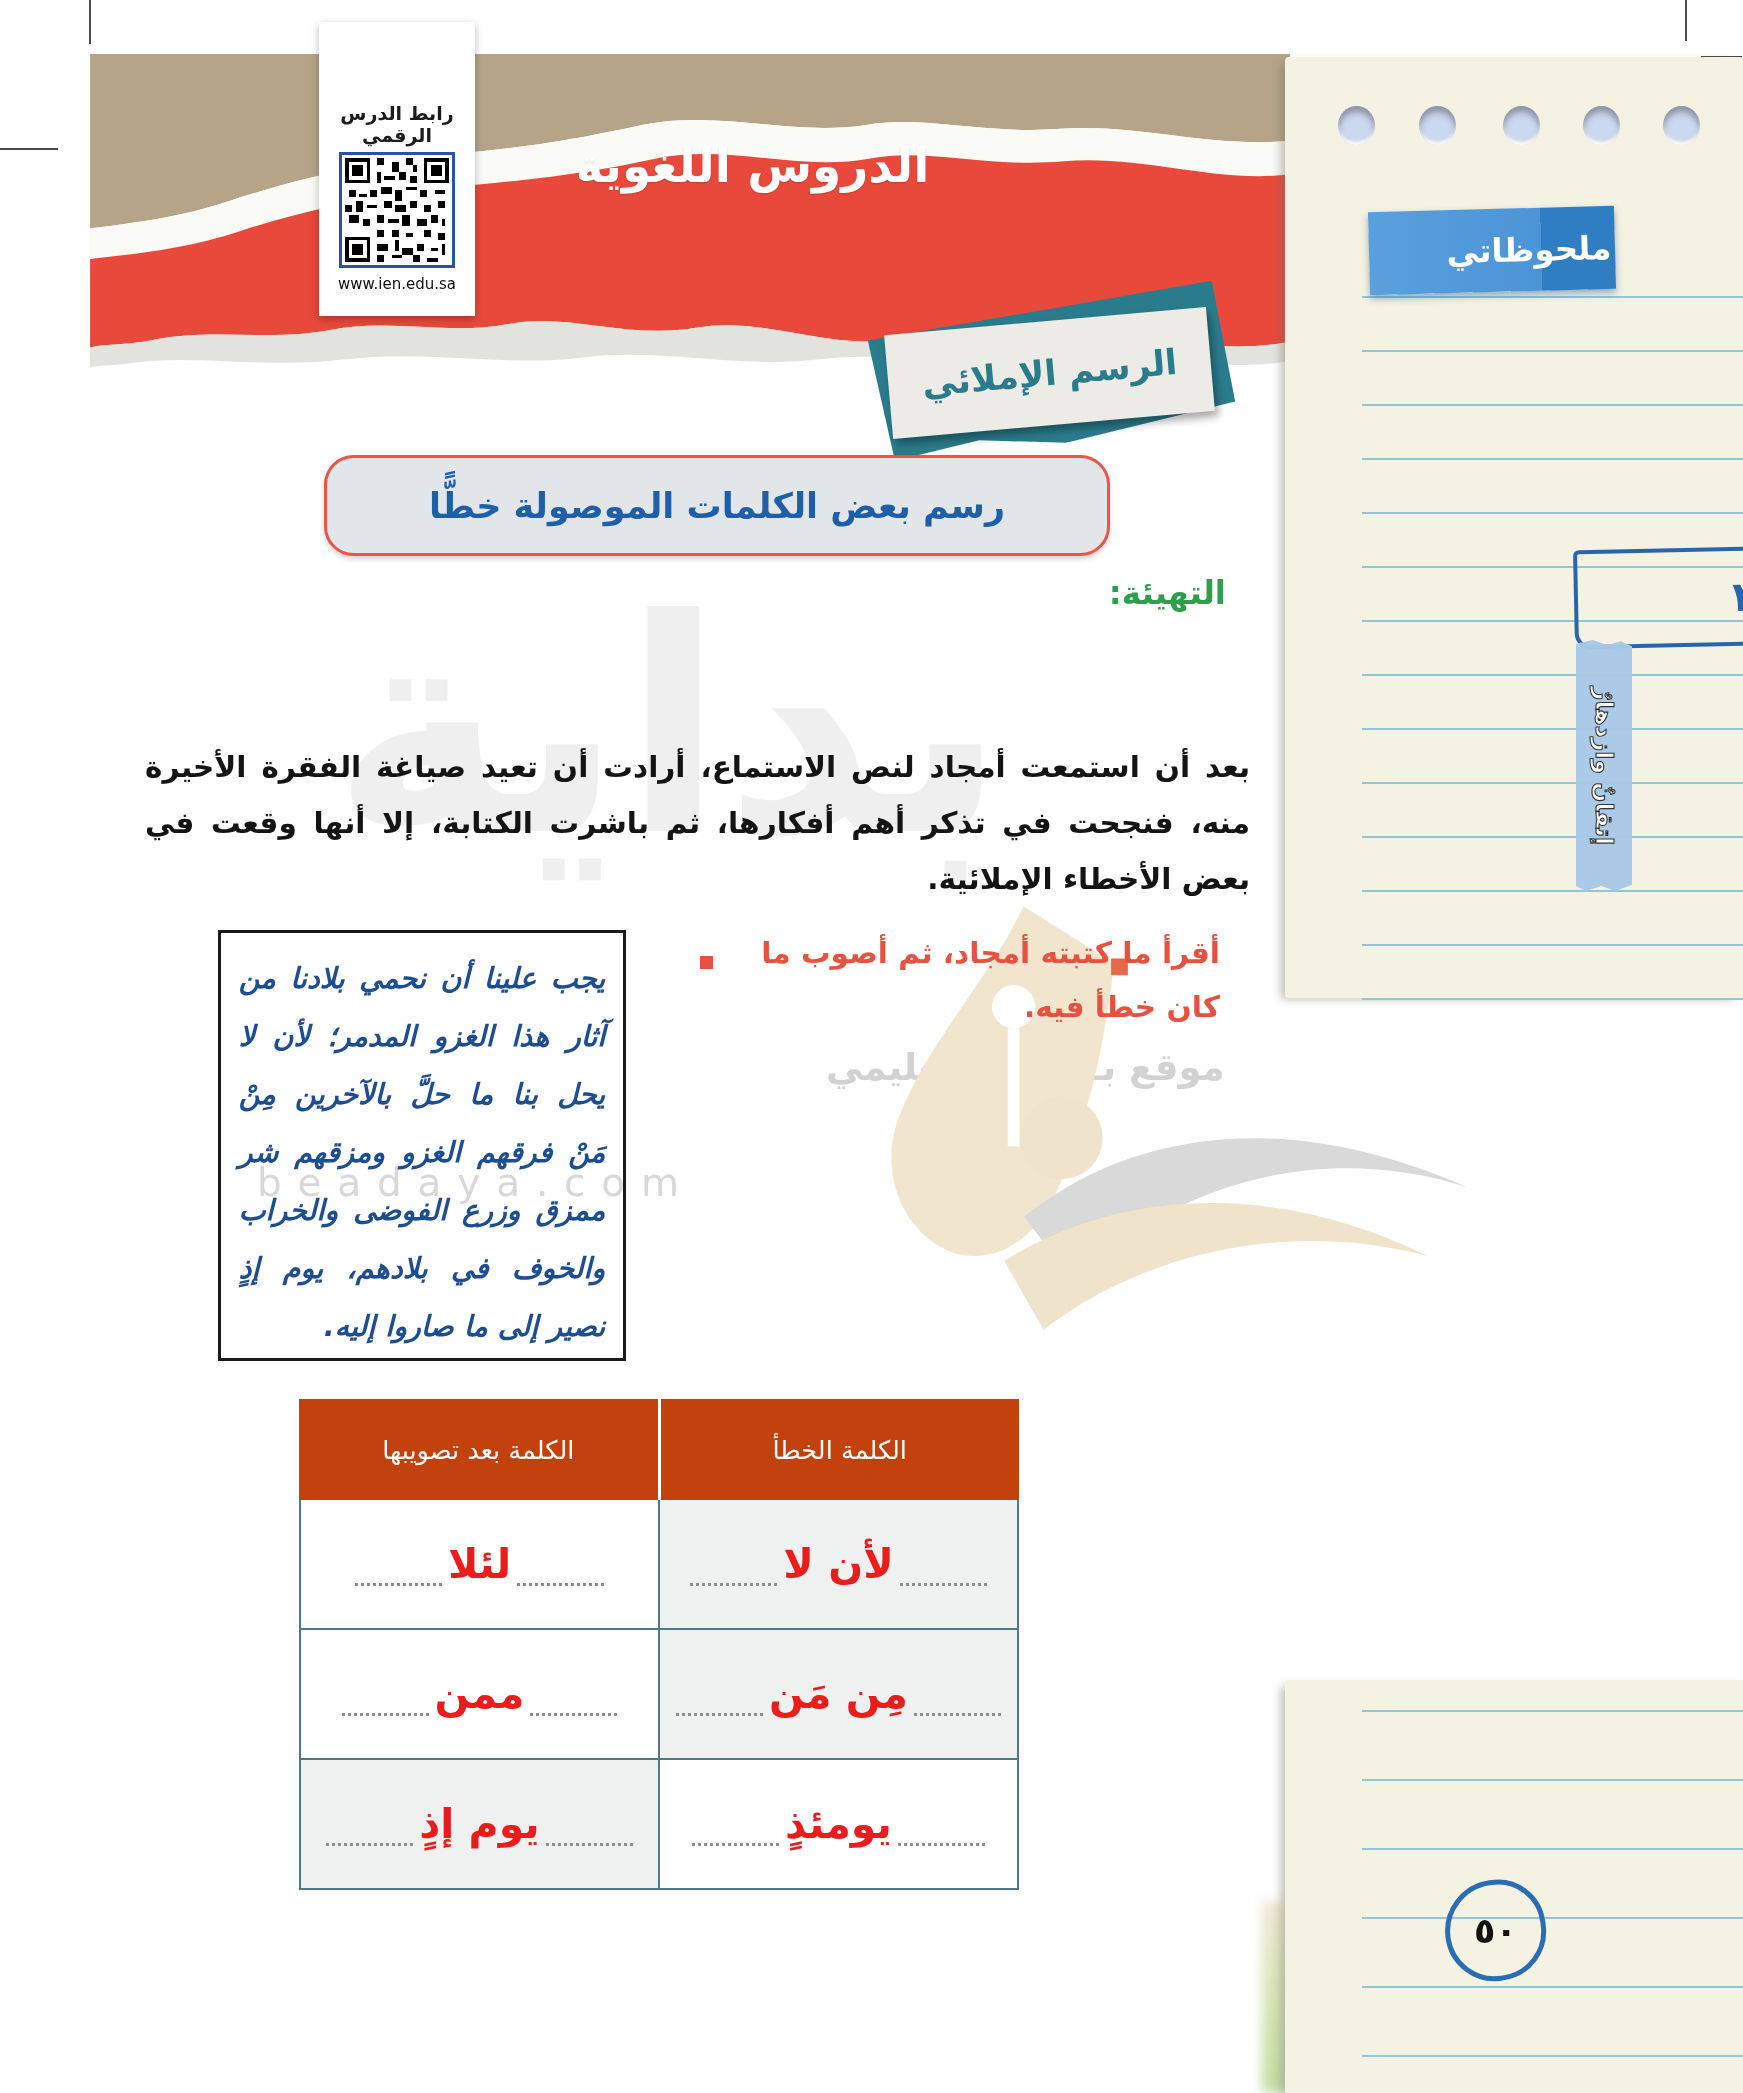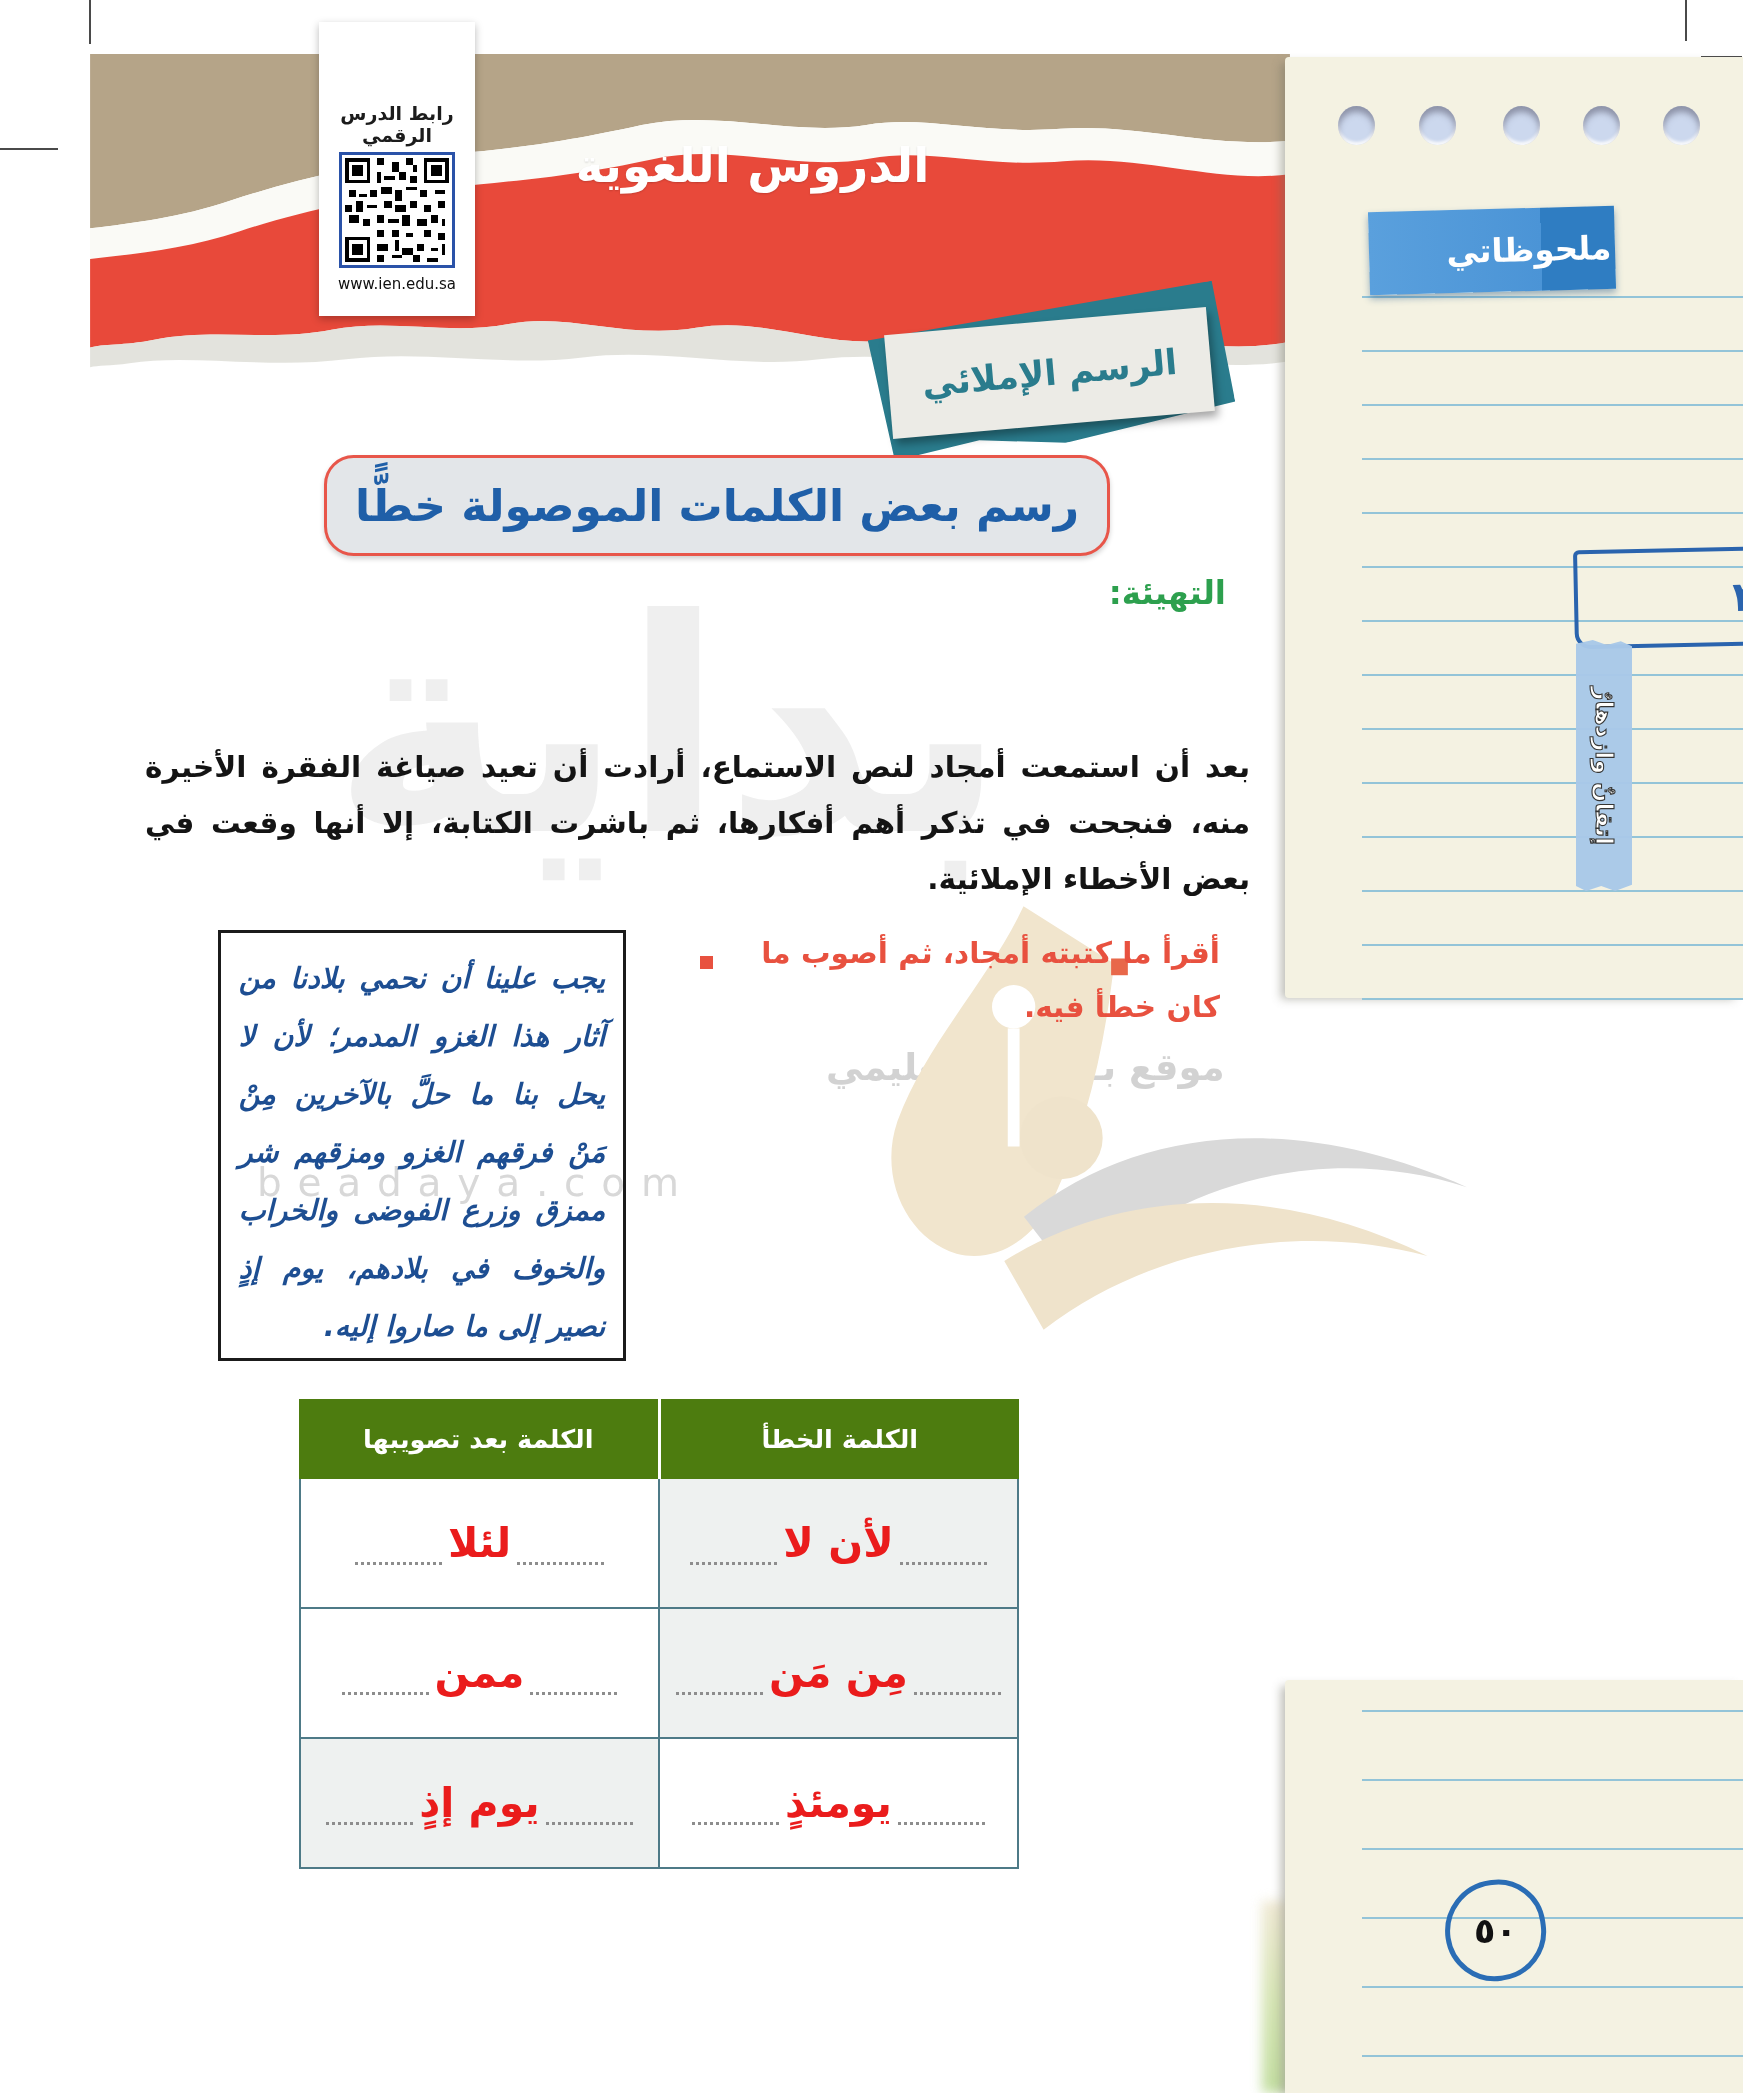--- a/index.html
+++ b/index.html
@@ -39,43 +39,43 @@
       clip-path:polygon(0 16%,97% 0,100% 84%,52% 100%,28% 92%,4% 100%);}
   #lesson-banner .front{position:absolute;left:23.6px;top:35px;width:323px;height:104px;
       background:#ecebe6;transform:rotate(-5deg);box-shadow:3px 5.9px 8.9px rgba(0,0,0,.35);
       display:flex;align-items:center;justify-content:center;}
   #lesson-banner .front span{color:#2a7c8d;font-size:35px;font-weight:bold;}
 
   
   #lesson-title{left:325px;top:455px;width:780px;height:95px;background:#e3e6e9;
       border:3px solid #e8564a;border-radius:29.6px;z-index:3;box-shadow:0 3px 4.9px rgba(0,0,0,.18);
       display:flex;align-items:center;justify-content:center;}
-  #lesson-title span{color:#1f5fa8;font-size:44px;font-weight:bold;}
+  #lesson-title span{color:#1f5fa8;font-size:35px;font-weight:bold;}
 
   
   #prep-heading{right:517px;top:574px;color:#2da04e;font-size:32.5px;font-weight:bold;z-index:3;}
   #intro-paragraph{left:146px;top:739px;width:1105px;z-index:3;color:#141414;
       font-size:29.6px;line-height:56px;font-weight:bold;text-align:justify;text-align-last:right;}
 
   
   #bullet-square{left:701px;top:956px;width:12.8px;height:12.8px;background:#e8513f;z-index:3;}
   #instruction{left:713px;top:926px;width:508px;z-index:3;color:#e8513f;font-size:29.6px;
       line-height:54px;font-weight:bold;text-align:right;}
 
   
   #amjad-box{left:219px;top:930px;width:408px;height:431px;border:3px solid #1b1b1b;
       z-index:3;padding:15.8px 17.7px;box-sizing:border-box;font-style:italic;}
   #amjad-box p{margin:0;color:#1d4e92;font-size:28.6px;line-height:58px;font-weight:bold;
       text-align:justify;text-align-last:right;}
 
   
   #correction-table{left:300px;top:1399px;width:720px;z-index:3;}
   .thead{display:grid;grid-template-columns:1fr 1fr;gap:3px;background:#fff;}
-  .thead .hcell{background:#4d7c0f;height:80px;display:flex;align-items:center;
-      justify-content:center;color:#fff;font-size:25.6px;font-weight:bold;}
+  .thead .hcell{background:#c2410c;height:101px;display:flex;align-items:center;
+      justify-content:center;color:#fff;font-size:25.6px;font-weight:normal;}
   .tbody{display:grid;grid-template-columns:1fr 1fr;gap:2px;background:#4e7a87;
       border:2px solid #4e7a87;border-top:none;}
   .tcell{height:128px;display:flex;align-items:center;justify-content:center;background:#fff;}
   .tcell.wrong{background:#eef1f0;}
   .tcell .word{color:#ea1c1c;font-size:41px;font-weight:bold;}
   .tcell .dots{width:87px;height:41px;border-bottom:3.9px dotted #8d8d8d;margin:0 5.9px;}
 
   
   #notes-panel{left:1286px;top:57px;width:458px;height:941px;background:#f4f2e2;z-index:2;
       border-radius:3.9px 0 0 3.9px;box-shadow:-6.9px 3.9px 9.9px -3px rgba(110,110,95,.45);}

